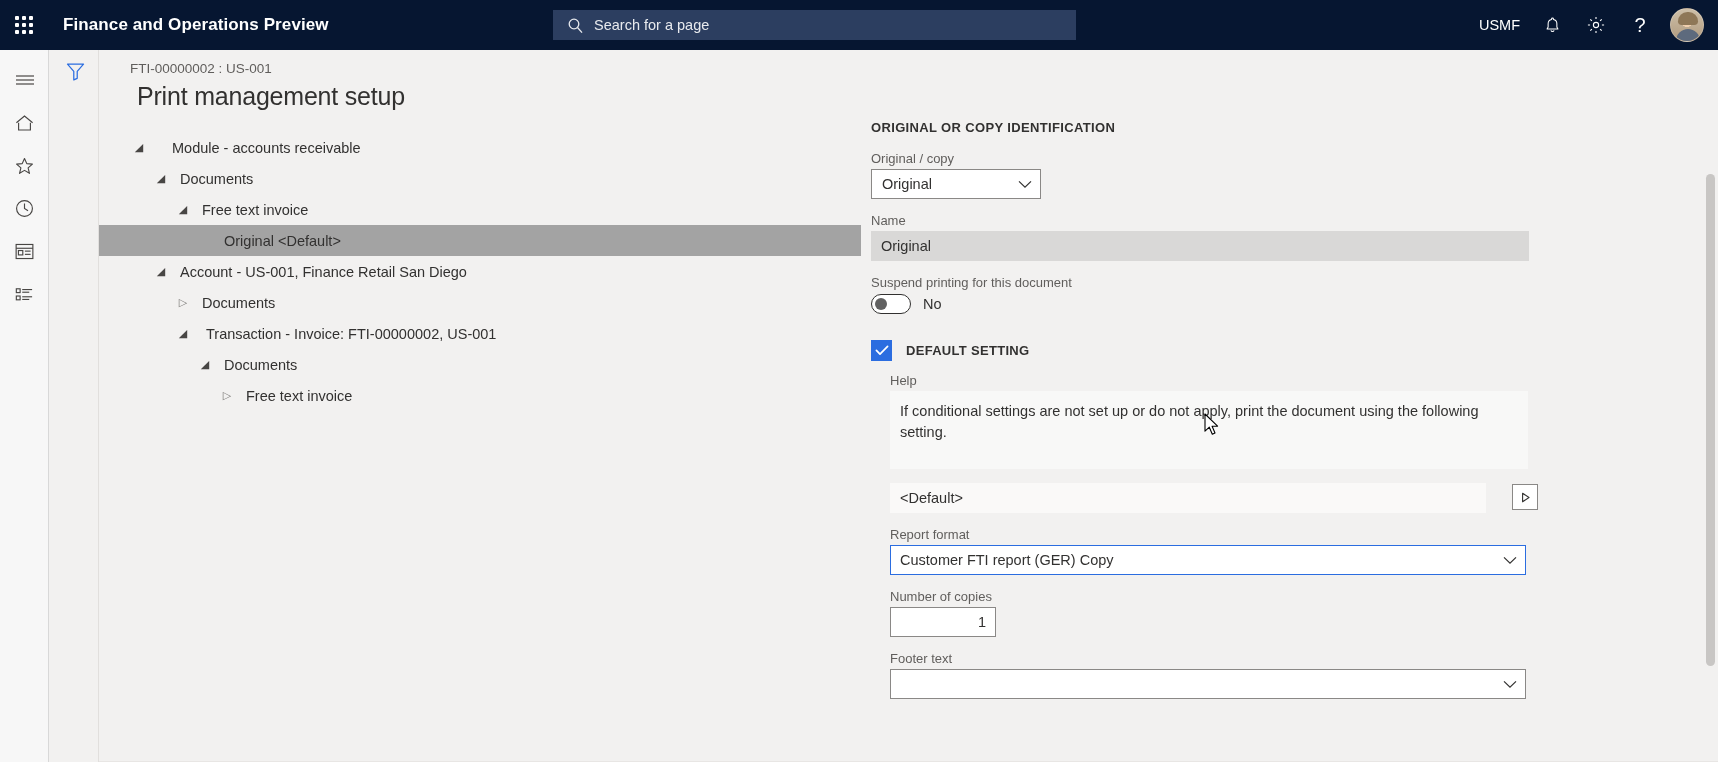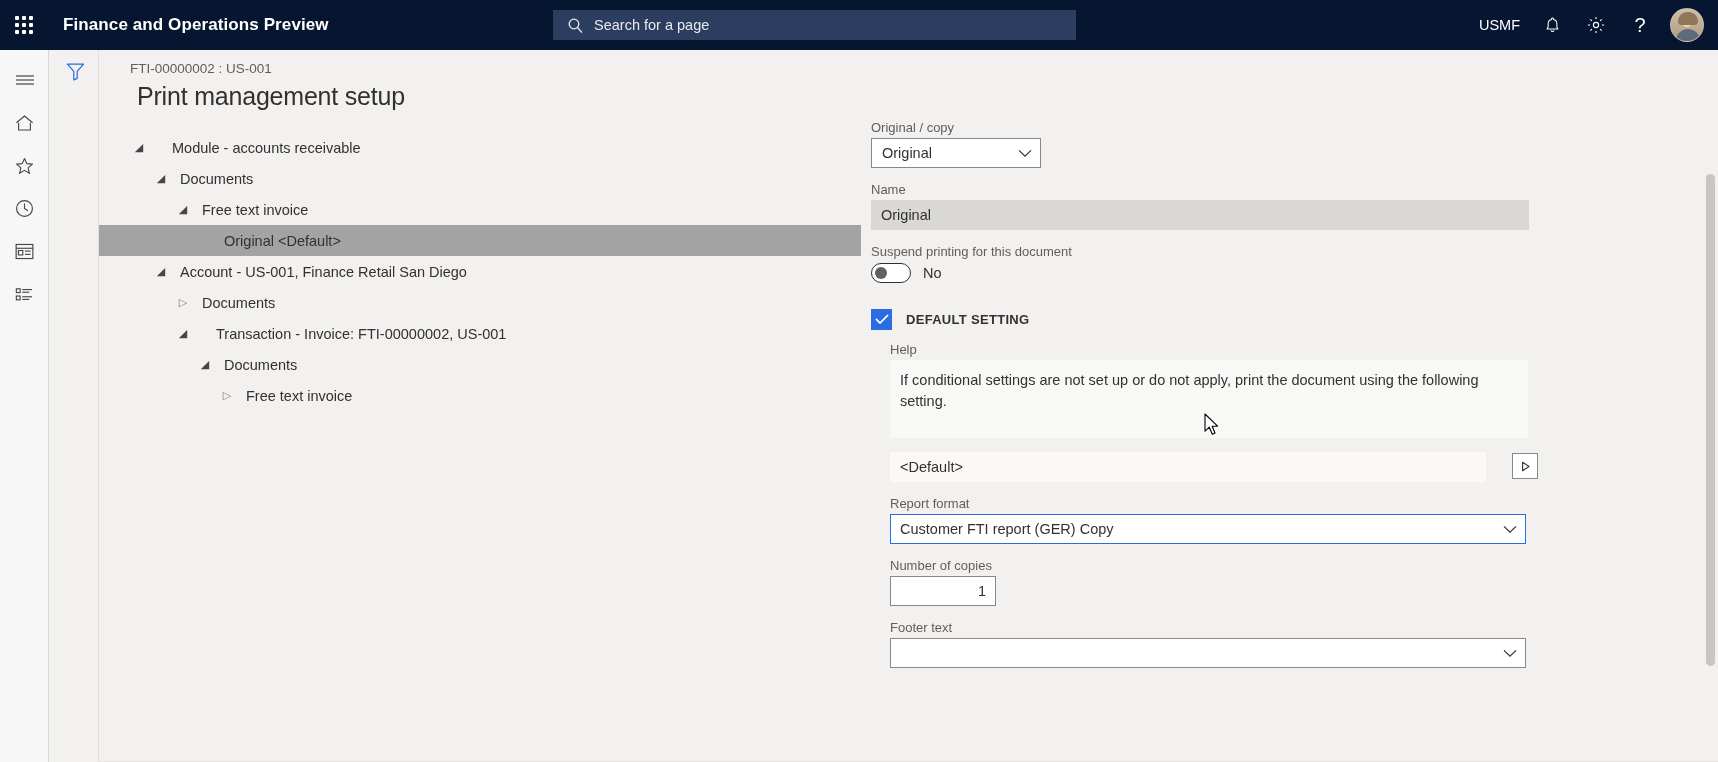--- a/index.html
+++ b/index.html
@@ -329,34 +329,35 @@
       <div class="tree-row" style="padding-left: 53px;">
         <span class="twisty" style="color: rgb(72, 70, 68); font-size: 11px;">◢</span>
         <span style="margin-left: 6px;">Account - US-001, Finance Retail San Diego</span>
       </div>
       <div class="tree-row" style="padding-left: 75px;">
         <span class="twisty" style="color: rgb(122, 120, 118); font-size: 11px;">▷</span>
         <span style="margin-left: 6px;">Documents</span>
       </div>
       <div class="tree-row" style="padding-left: 75px;">
         <span class="twisty" style="color: rgb(72, 70, 68); font-size: 11px;">◢</span>
-        <span style="margin-left: 20px;">Transaction - Invoice: FTI-00000002, US-001</span>
+        <span style="margin-left: 10px;">Transaction - Invoice: FTI-00000002, US-001</span>
       </div>
       <div class="tree-row" style="padding-left: 97px;">
         <span class="twisty" style="color: rgb(72, 70, 68); font-size: 11px;">◢</span>
         <span style="margin-left: 6px;">Documents</span>
       </div>
       <div class="tree-row" style="padding-left: 119px;">
         <span class="twisty" style="color: rgb(122, 120, 118); font-size: 11px;">▷</span>
         <span style="margin-left: 6px;">Free text invoice</span>
       </div>
     </div>
 
   <div class="detail">
 
+    <div class="sec-head">ORIGINAL OR COPY IDENTIFICATION</div>
 
     <div class="fld">
       <span class="fld-label">Original / copy</span>
       <div class="combo">
         <span>Original</span>
         <svg width="14" height="9" viewBox="0 0 14 9">
           <path d="M1 1.4 7 7.2l6-5.8" fill="none" stroke="#323130" stroke-width="1.2"></path>
         </svg>
       </div>
     </div>

